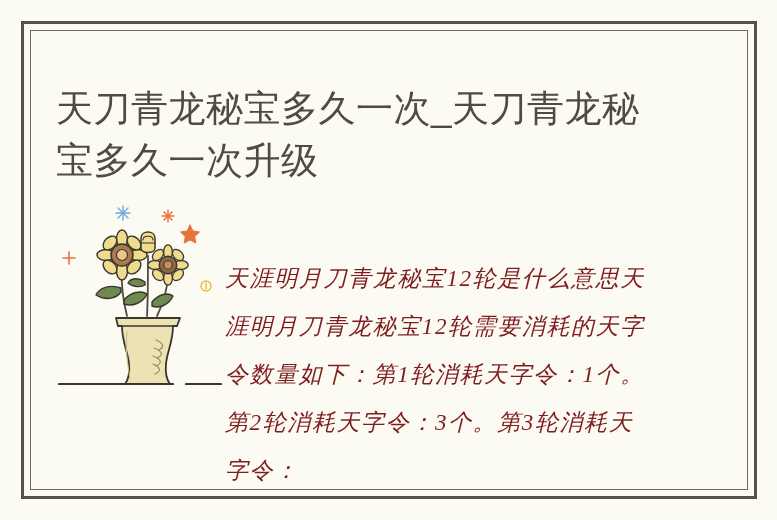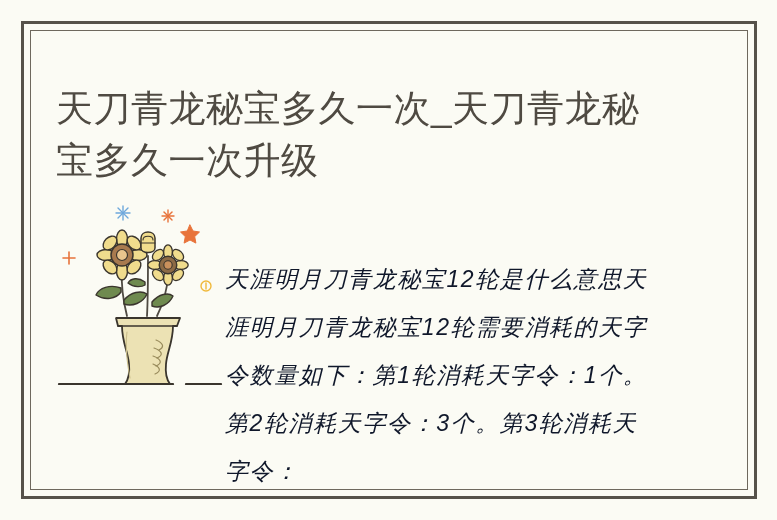--- a/index.html
+++ b/index.html
@@ -88,23 +88,23 @@
     height: 185px;
   }
 
   .article-body {
     position: absolute;
     left: 195px;
     top: 42px;
     width: 430px;
     font-size: 23px;
     line-height: 48px;
-    color: #0f172a;
+    color: #7f1d1d;
     letter-spacing: 1.6px;
-    font-family: Liberation Sans, sans-serif;
+    font-family: Liberation Serif, serif;
     font-style: italic;
     overflow: hidden;
     max-height: 245px;
   }
 </style>
 </head>
 <body>
 
 <div class="page">
 

